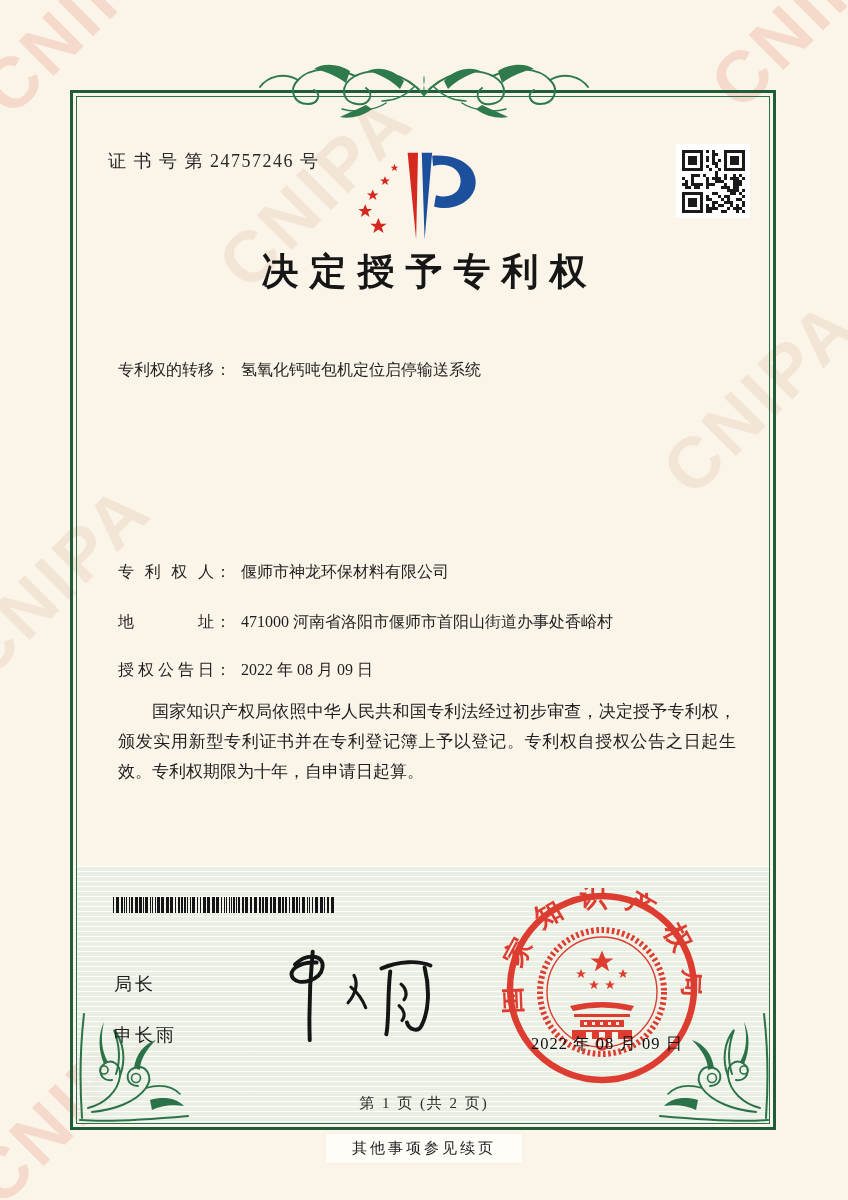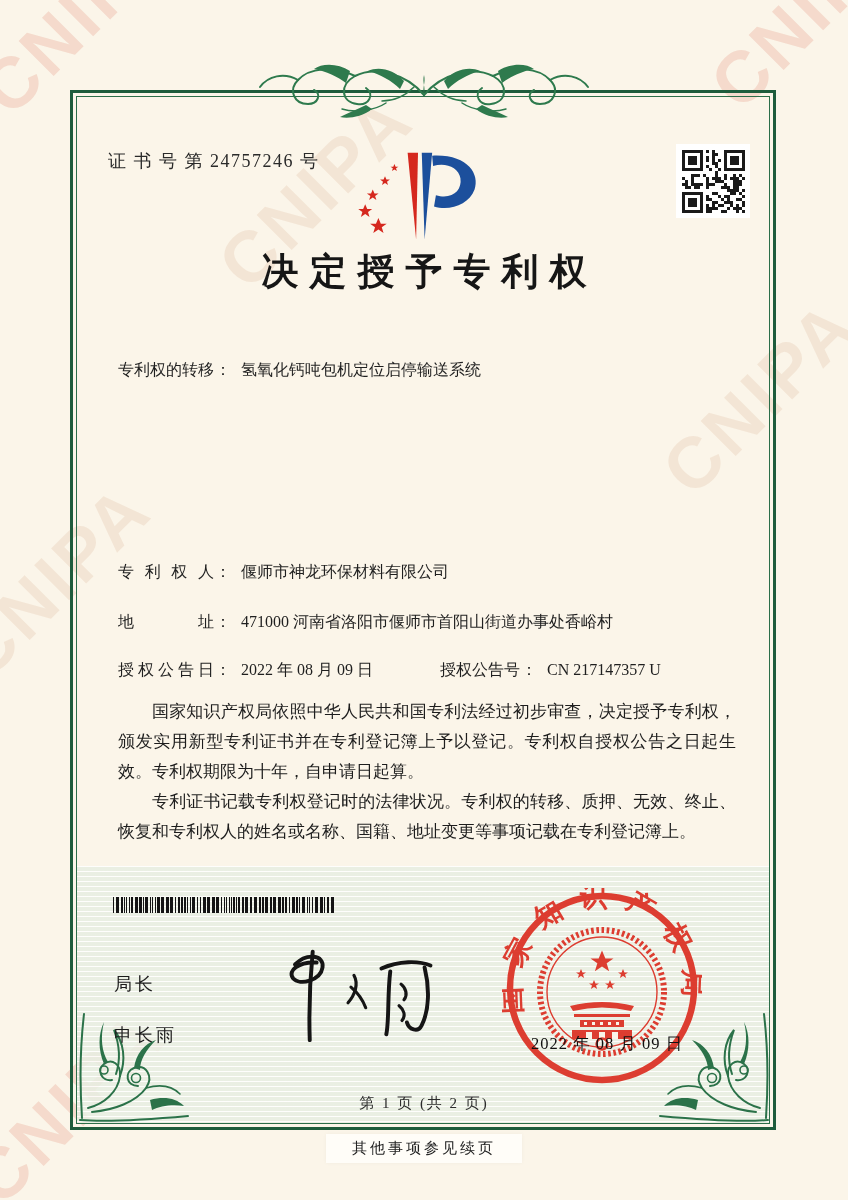--- a/index.html
+++ b/index.html
@@ -263,28 +263,24 @@
   </div>
   <div class="frow" style="top:562px">
     <span class="flabel">专利权人</span><span class="fcolon">：</span><span>偃师市神龙环保材料有限公司</span>
   </div>
   <div class="frow" style="top:612px">
     <span class="flabel">地址</span><span class="fcolon">：</span><span>471000 河南省洛阳市偃师市首阳山街道办事处香峪村</span>
   </div>
 
   <div class="frow" style="top:660px">
     <span class="flabel">授权公告日</span><span class="fcolon">：</span><span>2022 年 08 月 09 日</span>
-    <span class="grant2">
-      <span>授权公告号</span><span class="fcolon">：</span><span>CN 217147357 U</span>
-    </span>
   </div>
 
   <div class="body-text">
     <p>国家知识产权局依照中华人民共和国专利法经过初步审查，决定授予专利权，颁发实用新型专利证书并在专利登记簿上予以登记。专利权自授权公告之日起生效。专利权期限为十年，自申请日起算。</p>
-    <p>专利证书记载专利权登记时的法律状况。专利权的转移、质押、无效、终止、恢复和专利权人的姓名或名称、国籍、地址变更等事项记载在专利登记簿上。</p>
   </div>
 
   <div class="barcode" id="barcode">
       <div style="width: 1px; margin-right: 2px;"></div>
       <div style="width: 3px; margin-right: 2px;"></div>
       <div style="width: 2px; margin-right: 1px;"></div>
       <div style="width: 1px; margin-right: 1px;"></div>
       <div style="width: 1px; margin-right: 2px;"></div>
       <div style="width: 1px; margin-right: 1px;"></div>
       <div style="width: 2px; margin-right: 2px;"></div>

